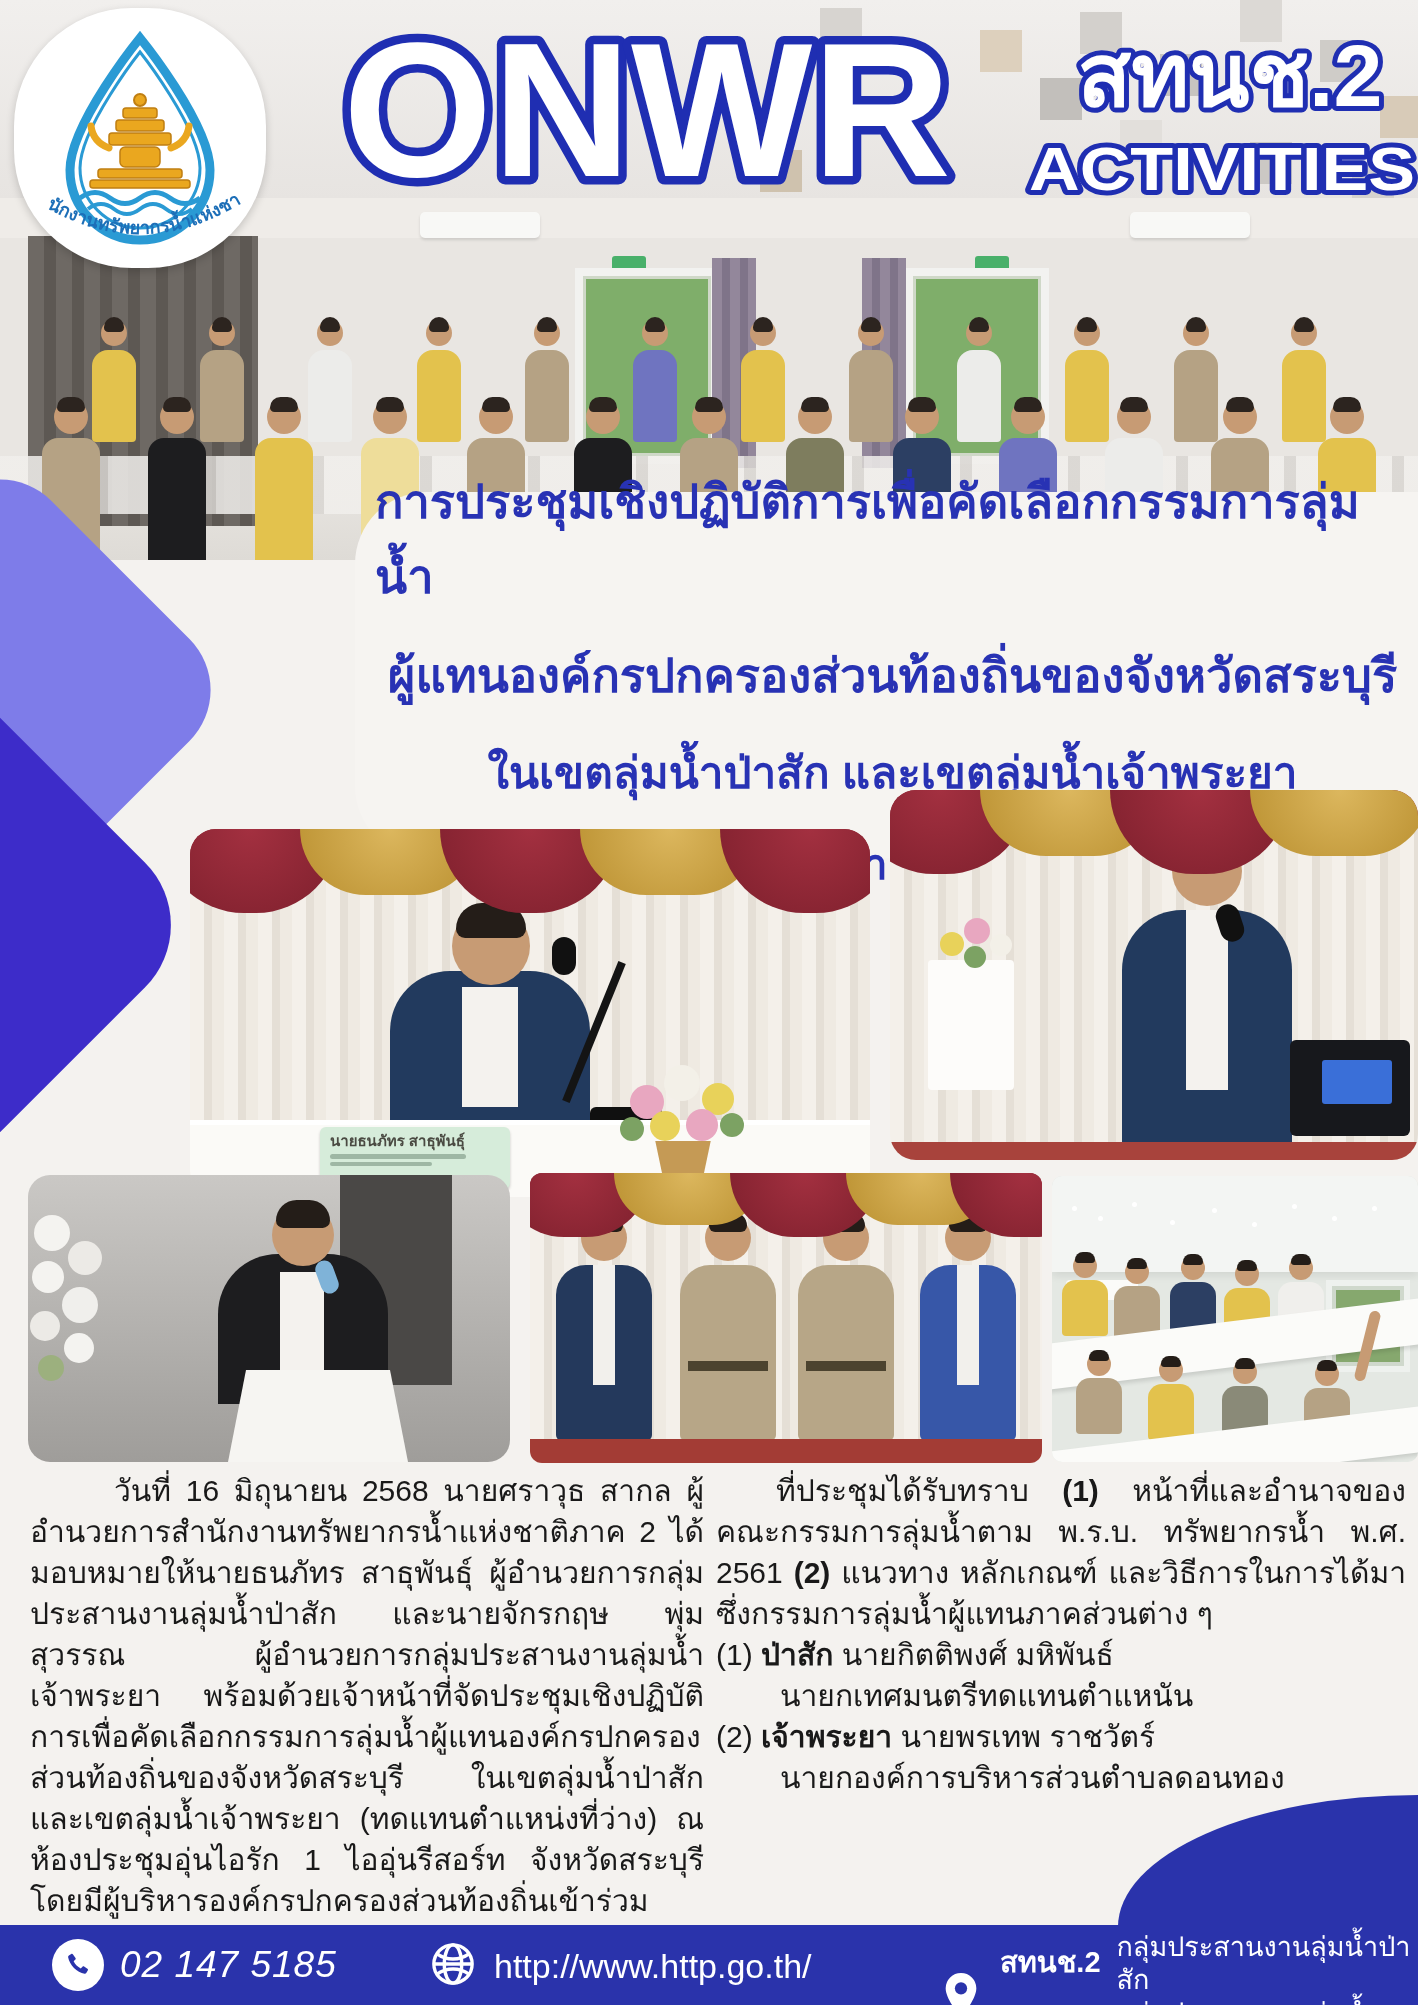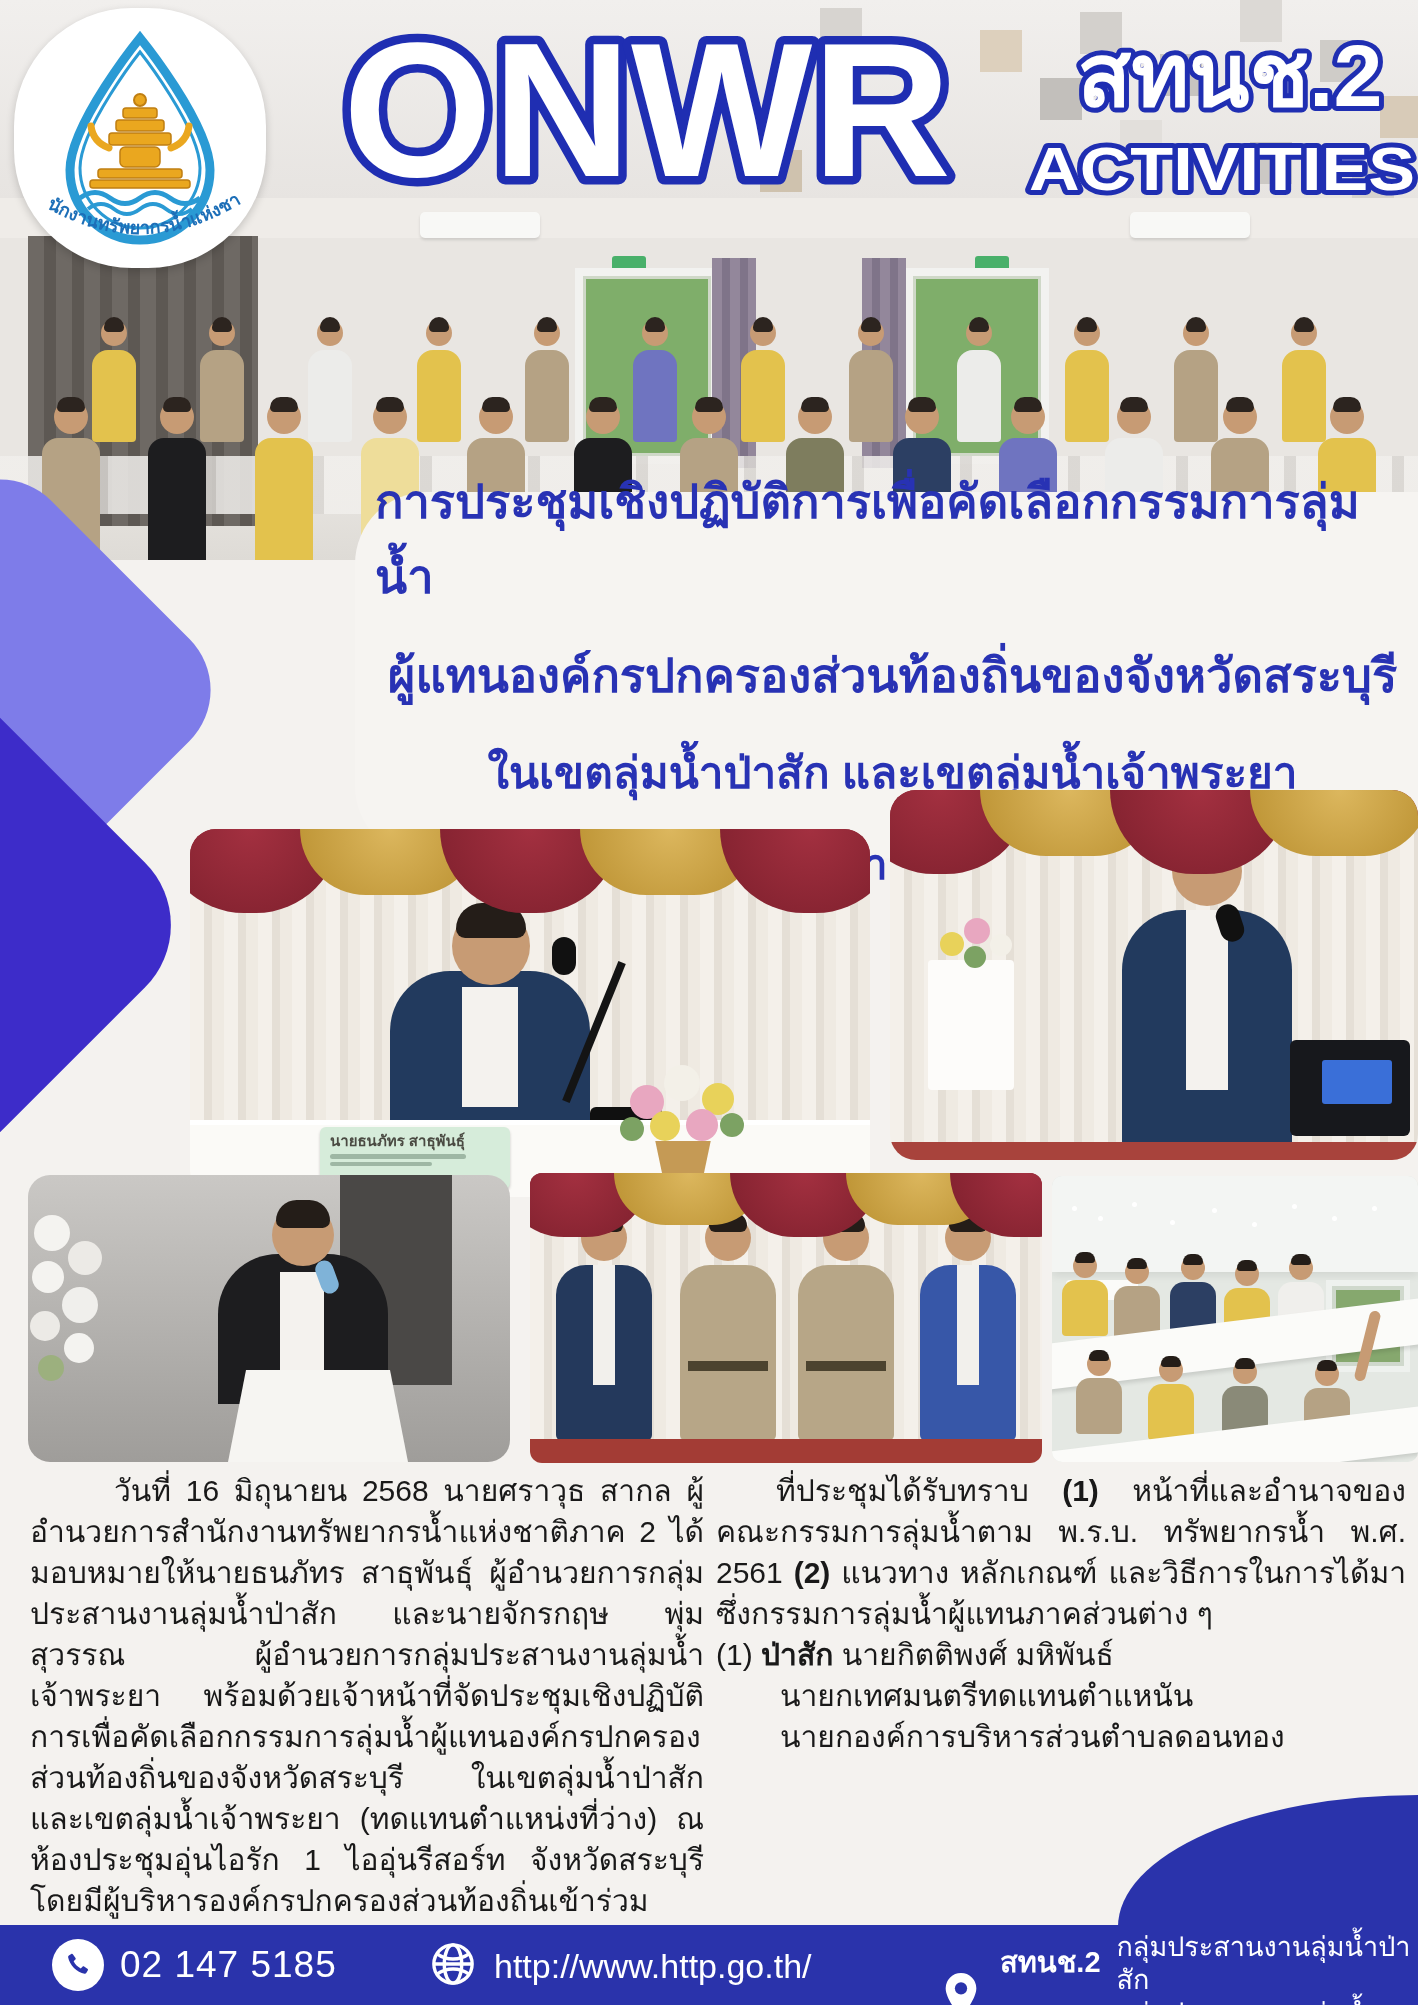--- a/index.html
+++ b/index.html
@@ -136,21 +136,21 @@
   .ind2{text-indent:60px;}
   .res-line{margin:0;}
   .res-pos{margin:0;padding-left:64px;}
   b{font-weight:bold;}
 
   
   .curve{position:absolute;right:0;top:1795px;width:300px;height:132px;background:#2a33ab;
          border-top-left-radius:100% 100%;z-index:2;}
   .footer{position:absolute;left:0;top:1925px;width:1418px;height:80px;background:#2a33ab;z-index:5;color:#fff;}
   .f-item{position:absolute;display:flex;align-items:center;gap:16px;}
-  .f-phone{left:52px;top:14px;}
+  .f-phone{left:52px;top:14px;font-style:italic;}
   .f-web{left:428px;top:14px;}
   .f-loc{left:938px;top:6px;}
   .fic{width:52px;height:52px;border-radius:50%;background:#fff;display:flex;
        align-items:center;justify-content:center;flex:0 0 auto;}
   .f-text{font-size:37px;letter-spacing:1px;}
   .f-url{font-size:34px;}
   .f-org{font-size:29px;font-weight:bold;align-self:flex-start;margin-top:8px;}
   .f-lines{display:flex;flex-direction:column;font-size:27px;line-height:33px;}
 </style>
 </head>
@@ -483,20 +483,21 @@
   </div>
 
   <div class="col col-left">
     <p class="par ind">วันที่ 16 มิถุนายน 2568 นายศราวุธ สากล ผู้อำนวยการสำนักงานทรัพยากรน้ำแห่งชาติภาค 2 ได้มอบหมายให้นายธนภัทร สาธุพันธุ์ ผู้อำนวยการกลุ่มประสานงานลุ่มน้ำป่าสัก และนายจักรกฤษ พุ่มสุวรรณ ผู้อำนวยการกลุ่มประสานงานลุ่มน้ำเจ้าพระยา พร้อมด้วยเจ้าหน้าที่จัดประชุมเชิงปฏิบัติการเพื่อคัดเลือกกรรมการลุ่มน้ำผู้แทนองค์กรปกครองส่วนท้องถิ่นของจังหวัดสระบุรี ในเขตลุ่มน้ำป่าสัก และเขตลุ่มน้ำเจ้าพระยา (ทดแทนตำแหน่งที่ว่าง) ณ ห้องประชุมอุ่นไอรัก 1 ไออุ่นรีสอร์ท จังหวัดสระบุรี โดยมีผู้บริหารองค์กรปกครองส่วนท้องถิ่นเข้าร่วมประชุมจำนวน 60 ท่าน</p>
   </div>
 
   <div class="col col-right">
     <p class="par ind2"><span>ที่ประชุมได้รับทราบ </span><b>(1)</b><span> หน้าที่และอำนาจของคณะกรรมการลุ่มน้ำตาม พ.ร.บ. ทรัพยากรน้ำ พ.ศ. 2561 </span><b>(2)</b><span> แนวทาง หลักเกณฑ์ และวิธีการในการได้มาซึ่งกรรมการลุ่มน้ำผู้แทนภาคส่วนต่าง ๆ</span></p>
     <p class="par res-line"><span>(1)</span> <b>ป่าสัก</b> <span>นายกิตติพงศ์ มหิพันธ์</span></p>
     <p class="par res-pos">นายกเทศมนตรีทดแทนตำแหนัน</p>
+    <p class="par res-line"><span>(2)</span> <b>เจ้าพระยา</b> <span>นายพรเทพ ราชวัตร์</span></p>
     <p class="par res-pos">นายกองค์การบริหารส่วนตำบลดอนทอง</p>
   </div>
 
   <div class="curve"></div>
   <div class="footer">
     <div class="f-item f-phone">
       <span class="fic">
         <svg width="30" height="30" viewBox="0 0 24 24">
           <path fill="#2a33ab" d="M6.6,3.2L4.7,4.4C4.2,4.7,4,5.2,4.1,5.7c1,6.1,7.1,12.2,13.2,13.2
           c0.5,0.1,1-0.1,1.3-0.6l1.2-1.9c0.3-0.5,0.2-1.1-0.3-1.4l-2.6-1.8c-0.4-0.3-1-0.2-1.3,0.1l-1.4,1.4

